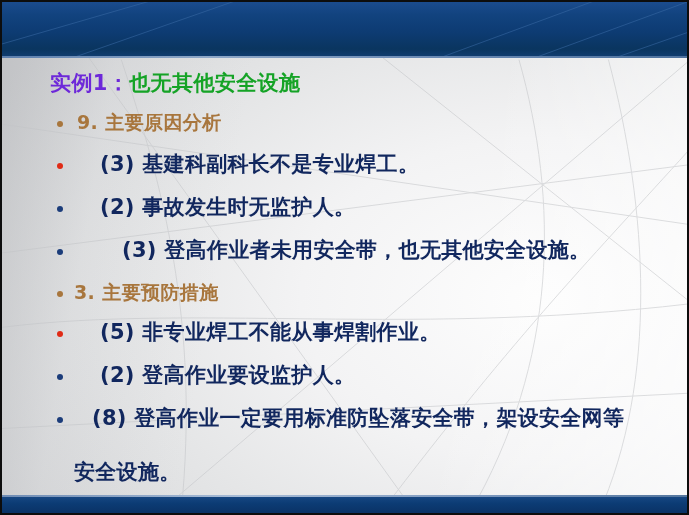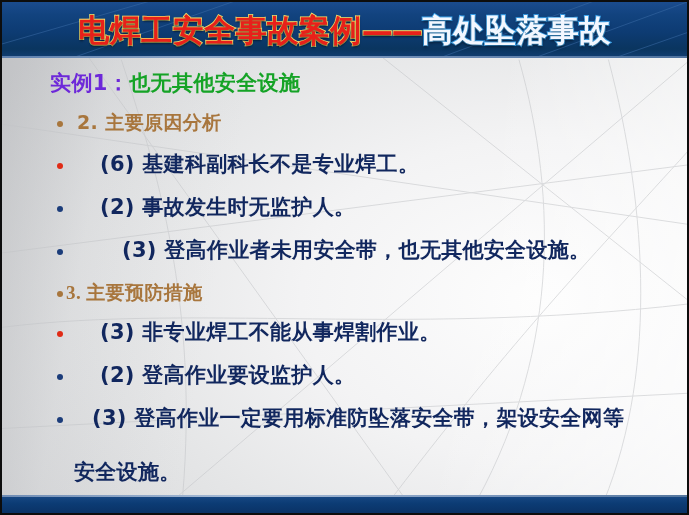--- a/index.html
+++ b/index.html
@@ -191,69 +191,66 @@
     <svg class="header-lines" viewBox="0 0 689 56" preserveAspectRatio="none">
       <g stroke="#3a6ba5" stroke-width="1" fill="none">
         <path d="M -20 48 L 180 -10"></path>
         <path d="M 60 60 L 260 -10"></path>
         <path d="M 430 60 L 620 -10"></path>
         <path d="M 520 62 L 700 -4"></path>
         <path d="M 600 62 L 720 20"></path>
       </g>
     </svg>
     <div class="header-underline"></div>
-    <div class="title">
-      <span class="title-red">电焊工安全事故案例</span><span class="title-dash">——</span><span class="title-white">高处坠落事故</span>
-    </div>
   </div>
 
   <div class="content">
 
     <div class="line example-line">
       <span class="ex-red">实例1：</span><span class="ex-green">也无其他安全设施</span>
     </div>
 
     <div class="bullet-row" style="left:0; top:50px;">
       <span class="bullet brown" style="left:55px; top:11px;"></span>
-      <span class="line sec-head" style="left:75px; top:0;">2. 主要原因分析</span>
+      <span class="line sec-head" style="left:75px; top:0;">9. 主要原因分析</span>
     </div>
 
     <div class="bullet-row" style="left:0; top:90px;">
       <span class="bullet red" style="left:55px; top:13px;"></span>
-      <span class="line body-text" style="left:98px; top:0;">(6) 基建科副科长不是专业焊工。</span>
+      <span class="line body-text" style="left:98px; top:0;">(3) 基建科副科长不是专业焊工。</span>
     </div>
 
     <div class="bullet-row" style="left:0; top:133px;">
       <span class="bullet blue" style="left:55px; top:13px;"></span>
       <span class="line body-text" style="left:98px; top:0;text-align:center;">(2) 事故发生时无监护人。</span>
     </div>
 
     <div class="bullet-row" style="left:0; top:176px;">
       <span class="bullet blue" style="left:55px; top:13px;"></span>
       <span class="line body-text" style="left:98px; top:0;margin-left:22px;">(3) 登高作业者未用安全带，也无其他安全设施。</span>
     </div>
 
     <div class="bullet-row" style="left:0; top:220px;">
       <span class="bullet brown" style="left:55px; top:11px;"></span>
-      <span class="line sec-head" style="left:64px; top:0;font-family:Liberation Serif, serif;">3. 主要预防措施</span>
+      <span class="line sec-head" style="left:72px; top:0;">3. 主要预防措施</span>
     </div>
 
     <div class="bullet-row" style="left:0; top:258px;">
       <span class="bullet red" style="left:55px; top:13px;"></span>
-      <span class="line body-text" style="left:98px; top:0;">(3) 非专业焊工不能从事焊割作业。</span>
+      <span class="line body-text" style="left:98px; top:0;">(5) 非专业焊工不能从事焊割作业。</span>
     </div>
 
     <div class="bullet-row" style="left:0; top:301px;">
       <span class="bullet blue" style="left:55px; top:13px;"></span>
       <span class="line body-text" style="left:98px; top:0;text-align:center;">(2) 登高作业要设监护人。</span>
     </div>
 
     <div class="bullet-row" style="left:0; top:344px;">
       <span class="bullet blue" style="left:55px; top:13px;"></span>
-      <span class="line body-text" style="left:90px; top:0;">(3) 登高作业一定要用标准防坠落安全带，架设安全网等</span>
+      <span class="line body-text" style="left:90px; top:0;">(8) 登高作业一定要用标准防坠落安全带，架设安全网等</span>
       <span class="line body-text" style="left:72px; top:54px;">安全设施。</span>
     </div>
 
   </div>
 
   <div class="footer">
     <div class="footer-topline"></div>
   </div>
 
 </div>

